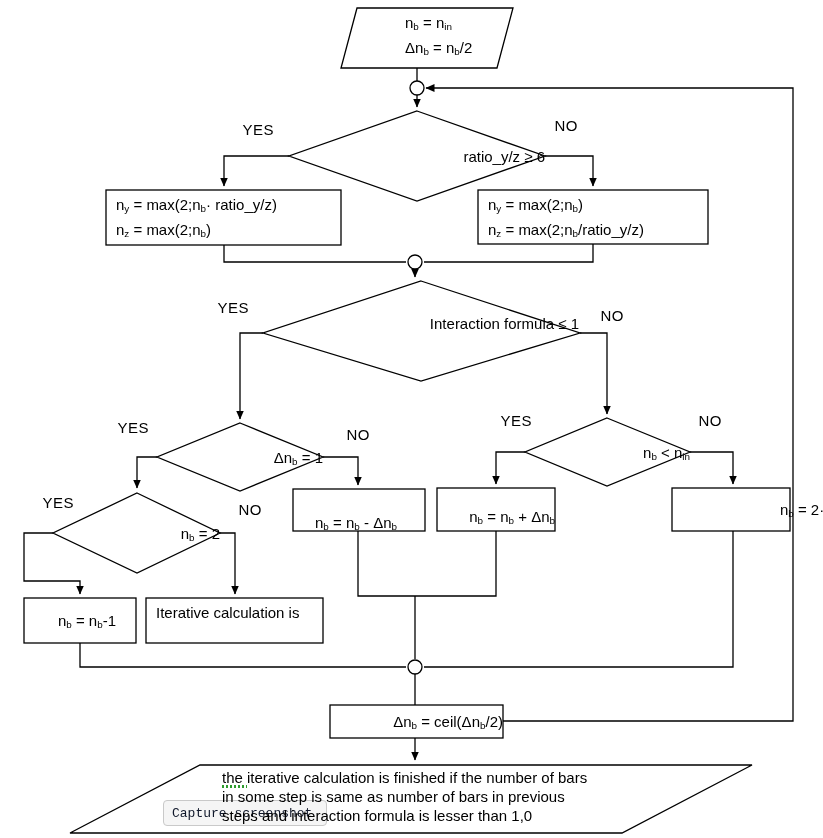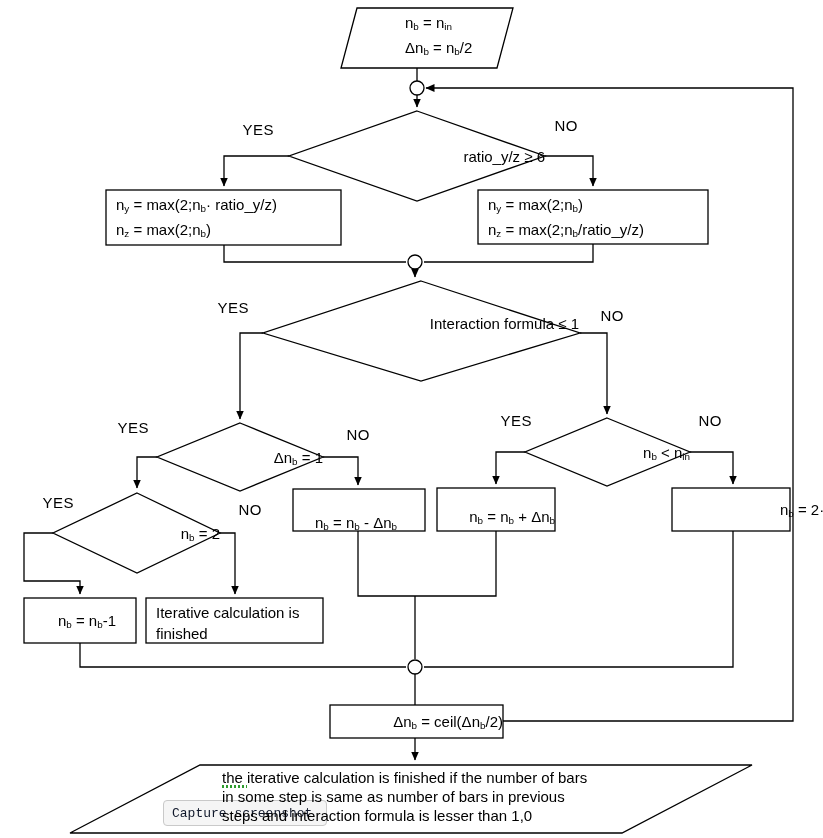--- a/index.html
+++ b/index.html
@@ -120,21 +120,20 @@
   <div class="lbl branch center" style="left:212px;top:500px;width:50px;">NO</div>
 
   <div class="lbl center" style="left:293px;top:513px;width:104px;"><span>n</span><span class="sub">b</span><span> = n</span><span class="sub">b</span><span> - Δn</span><span class="sub">b</span><span></span></div>
   <div class="lbl center" style="left:437px;top:500px;width:118px;margin-top:7px;"><span>n</span><span class="sub">b</span><span> = n</span><span class="sub">b</span><span> + Δn</span><span class="sub">b</span><span></span></div>
   <div class="lbl center" style="left:672px;top:500px;width:118px;padding-left:48px;"><span>n</span><span class="sub">b</span><span> = 2·n</span><span class="sub">b</span><span></span></div>
 
   <div class="lbl center" style="left:24px;top:611px;width:92px;"><span>n</span><span class="sub">b</span><span> = n</span><span class="sub">b</span><span>-1</span></div>
 
   <div class="lbl lines clip2" style="left:156px;top:602px;width:165px;">
     <div>Iterative calculation is</div>
-    <div>finished</div>
   </div>
 
   <div class="lbl center" style="left:330px;top:712px;width:173px;"><span>Δn</span><span class="sub">b</span><span> = ceil(Δn</span><span class="sub">b</span><span>/2)</span></div>
 
   <div class="lbl endtext" style="left:222px;top:768px;">
     <div>the iterative calculation is finished if the number of bars</div>
     <div>in some step is same as number of bars in previous</div>
     <div>steps and interaction formula is lesser than 1,0</div>
   </div>
   <div class="squiggle" style="left:222px;top:785px;width:25px;"></div>

